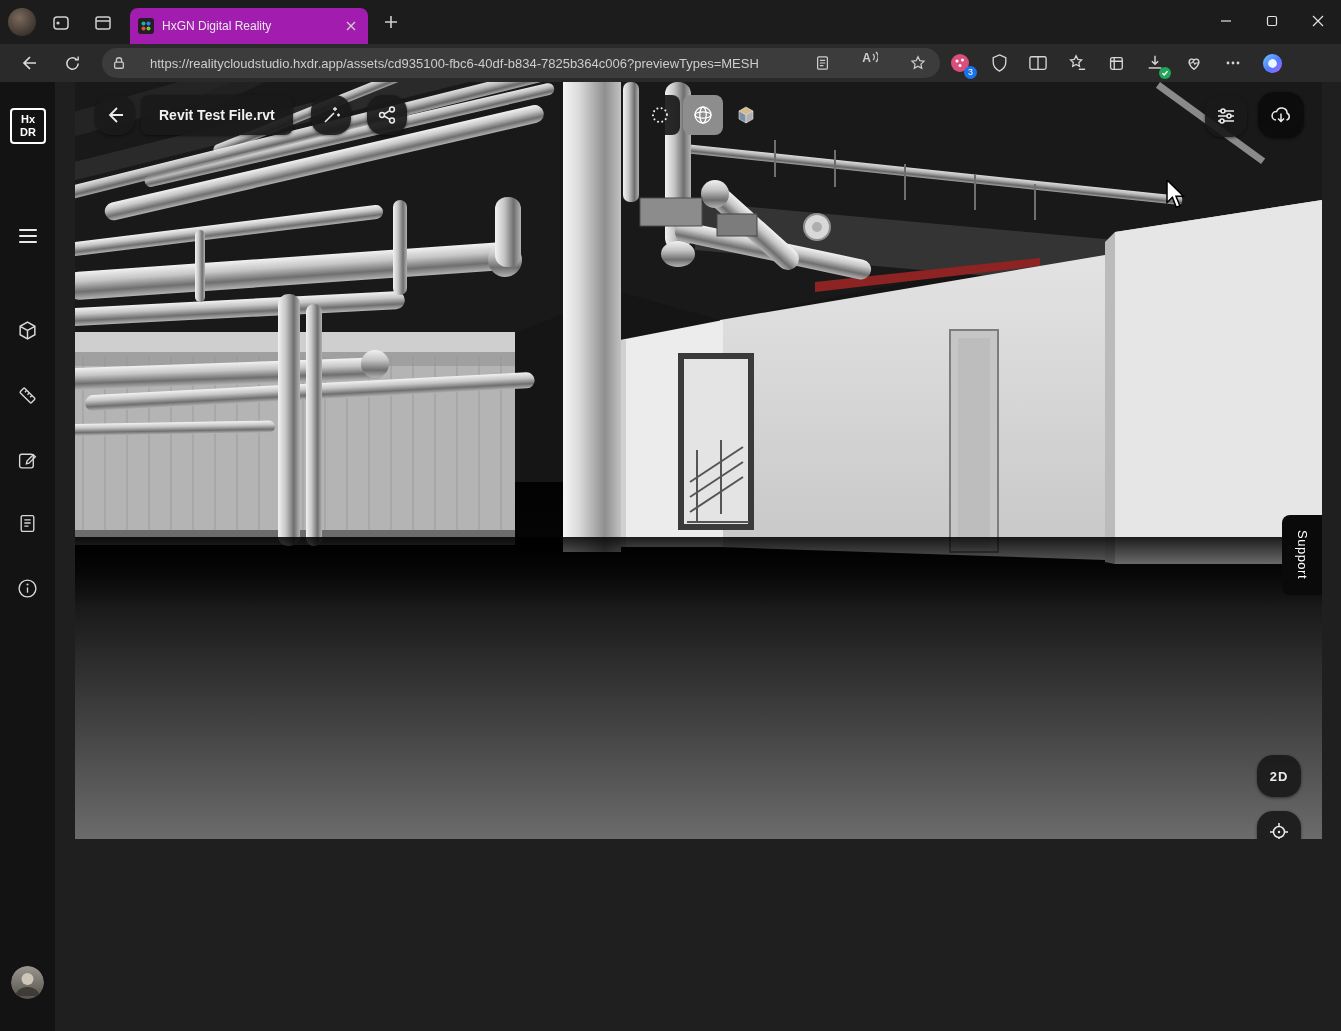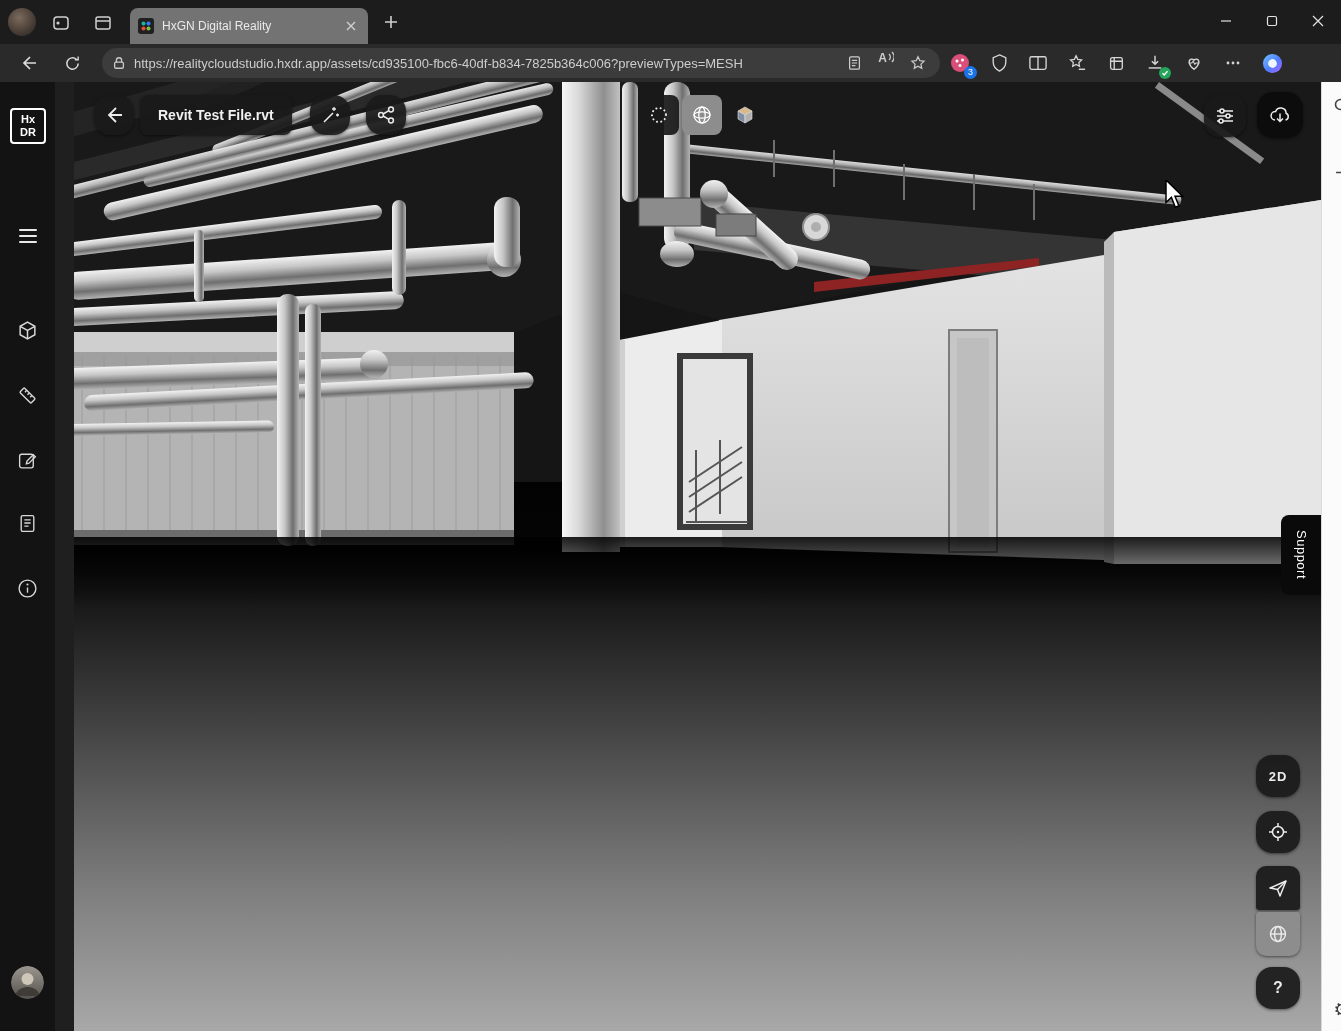--- a/index.html
+++ b/index.html
@@ -4,57 +4,57 @@
 <style>
   * { margin:0; padding:0; box-sizing:border-box; }
   html,body { width:1341px; height:1031px; background:#000; font-family:"Liberation Sans", sans-serif; }
   #screen { position:relative; width:1341px; height:1031px; background:#1f1f1f; overflow:hidden; }
 
   
   .tabstrip { position:absolute; top:0; left:0; right:0; height:44px; background:#1c1c1c; }
   .avatar-btn { position:absolute; left:8px; top:8px; width:28px; height:28px; border-radius:50%;
     background:radial-gradient(circle at 40% 35%, #7a6a5c 0%, #4c4038 55%, #23201d 100%); }
   .chrome-ibtn { position:absolute; top:10px; width:26px; height:26px; display:flex; align-items:center; justify-content:center; color:#cfcfcf; border-radius:6px; }
-  .tab { position:absolute; left:130px; top:8px; width:238px; height:36px; background:#737373; border-radius:8px 8px 0 0;
+  .tab { position:absolute; left:130px; top:8px; width:238px; height:36px; background:#a21caf; border-radius:8px 8px 0 0;
     display:flex; align-items:center; padding:0 8px; gap:8px; }
   .tab-title { flex:1; font-size:12px; color:#eaeaea; white-space:nowrap; overflow:hidden; }
   .tab-close { width:18px; height:18px; display:flex; align-items:center; justify-content:center; color:#cfcfcf; border-radius:4px; }
   .newtab-btn { position:absolute; left:380px; top:11px; width:22px; height:22px; display:flex; align-items:center; justify-content:center; color:#cfcfcf; }
   .win-controls { position:absolute; right:0; top:0; height:42px; display:flex; }
   .win-btn { width:46px; height:42px; display:flex; align-items:center; justify-content:center; color:#e3e3e3; }
 
   
   .toolbar { position:absolute; top:44px; left:0; right:0; height:38px; background:#2a2a2a; }
   .tb-ibtn { position:absolute; top:5px; width:28px; height:28px; display:flex; align-items:center; justify-content:center; color:#dcdcdc; border-radius:6px; }
   .urlpill { position:absolute; left:102px; top:4px; width:838px; height:30px; background:#3c3c3c; border-radius:15px;
-    display:flex; align-items:center; padding:0 10px; gap:8px; color:#c9c9c9; }
+    display:flex; align-items:center; padding:0 10px; gap:24px; color:#c9c9c9; }
   .url-text { flex:1; font-size:13px; color:#cdcdcd; white-space:nowrap; overflow:hidden; }
   .pill-ibtn { width:24px; height:24px; display:flex; align-items:center; justify-content:center; color:#cdcdcd; flex:0 0 auto; }
   .read-aloud { font-size:12px; font-weight:bold; display:flex; align-items:flex-start; gap:1px; }
   .tb-right { position:absolute; left:946px; top:4px; height:30px; display:flex; align-items:center; gap:11px; }
   .tb-right .ricon { position:relative; width:28px; height:28px; display:flex; align-items:center; justify-content:center; color:#d6d6d6; }
   .ext-badge { position:absolute; right:-3px; bottom:-2px; min-width:13px; height:13px; border-radius:7px; background:var(--badge-blue,#1a73e8);
     color:#fff; font-size:9px; line-height:13px; text-align:center; padding:0 2px; }
   .dl-check { position:absolute; right:-2px; bottom:-2px; width:12px; height:12px; border-radius:50%; background:var(--download-check,#23a55a);
     display:flex; align-items:center; justify-content:center; }
 
   
-  .content { position:absolute; top:82px; left:0; right:0; bottom:0; display:flex; }
+  .content { position:absolute; top:82px; left:0; right:0; bottom:0; display:flex;gap:20px; }
 
   
   .rail { position:relative; width:55px; background:#131313; flex:0 0 auto; }
   .logo { position:absolute; left:10px; top:26px; width:36px; height:36px; border:2px solid #fff; border-radius:4px;
     color:#fff; font-size:11px; font-weight:bold; display:flex; flex-direction:column; align-items:center; justify-content:center; line-height:1.15; }
   .rail-btn { position:absolute; left:9px; width:37px; height:37px; display:flex; align-items:center; justify-content:center; color:#d8d8d8; border-radius:8px; }
   .burger { display:flex; flex-direction:column; gap:4px; }
   .burger span { display:block; width:18px; height:2px; background:#e8e8e8; border-radius:1px; }
   .rail-avatar { position:absolute; left:11px; top:884px; width:33px; height:33px; border-radius:50%; overflow:hidden; }
 
   
-  .viewer { position:relative; width:1247px; height:949px; flex:0 0 auto; background:#0c0c0c; overflow:hidden;margin-left:19px; }
+  .viewer { position:relative; width:1247px; height:757px; flex:0 0 auto; background:#0c0c0c; overflow:hidden; }
   .scene { position:absolute; inset:0; }
   .obtn { position:absolute; background:rgba(26,26,26,.93); border-radius:16px; display:flex; align-items:center; justify-content:center;
     color:#ececec; box-shadow:0 1px 3px rgba(0,0,0,.5); }
   .chip-title { position:absolute; left:66px; top:13px; height:40px; background:rgba(26,26,26,.93); border-radius:8px;
     color:#f2f2f2; font-size:14px; font-weight:600; display:flex; align-items:center; padding:0 18px; box-shadow:0 1px 3px rgba(0,0,0,.5); }
   .toggles { position:absolute; left:565px; top:13px; display:flex; gap:3px; }
   .toggle { width:40px; height:40px; border-radius:8px; background:rgba(26,26,26,.93); display:flex; align-items:center; justify-content:center; color:#ececec; }
   .toggle.active { background:var(--toggle-active,#8d8d8d); color:#ffffff; }
   .support-tab { position:absolute; right:0; top:433px; width:40px; height:80px; background:#0a0a0a; border-radius:8px 0 0 8px;
     color:#fff; font-size:13px; display:flex; align-items:center; justify-content:center;

